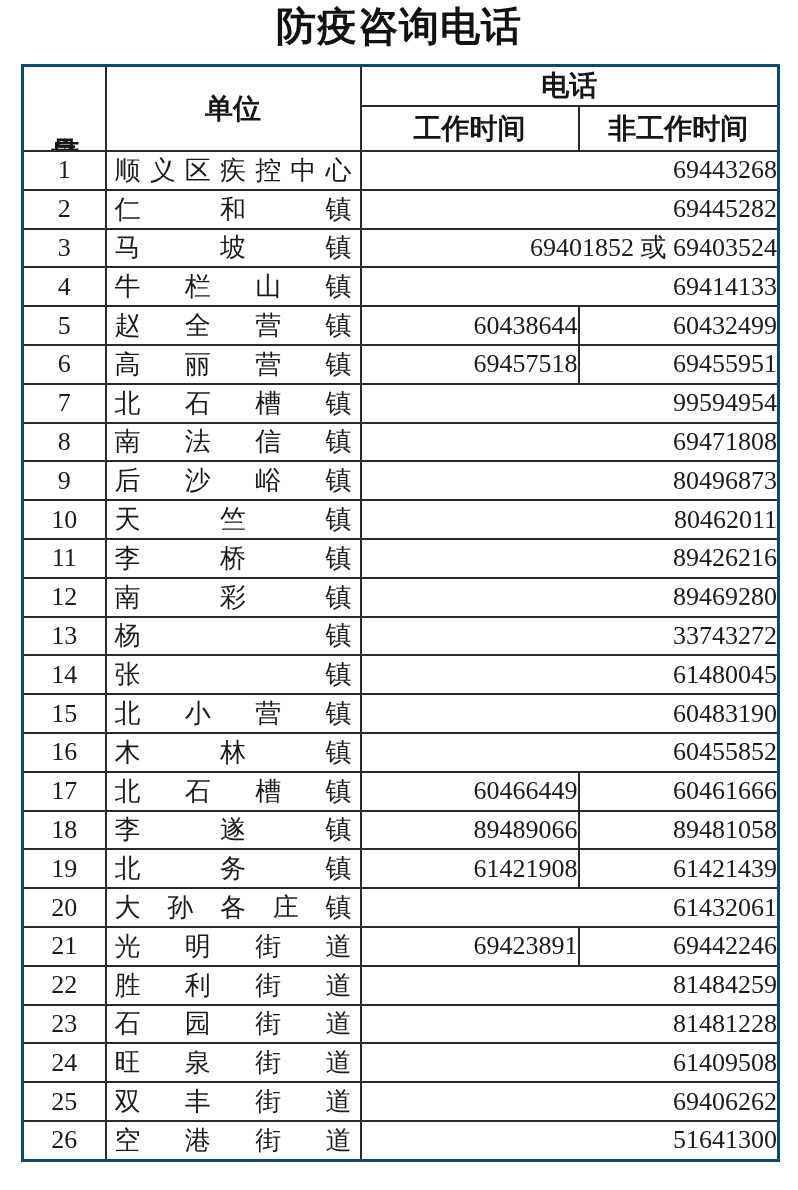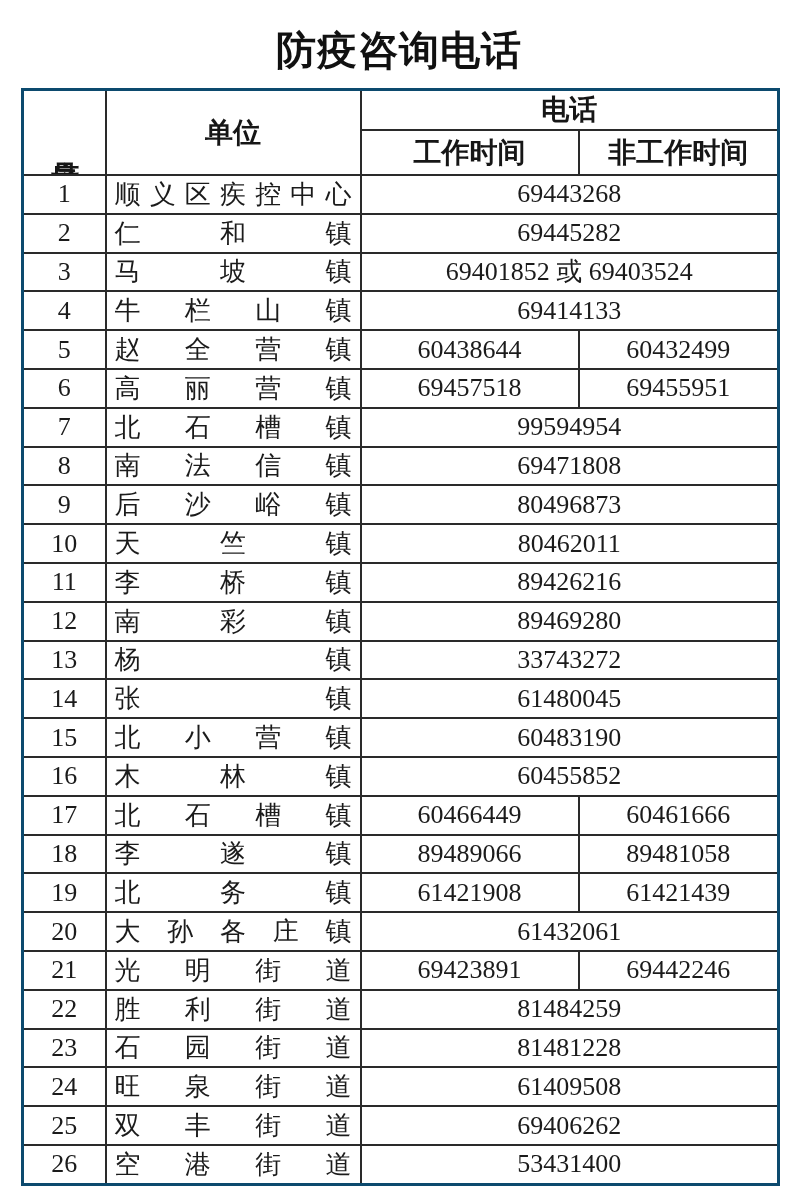--- a/index.html
+++ b/index.html
@@ -10,21 +10,21 @@
   body {
     width: 798px;
     height: 1190px;
     position: relative;
     font-family: "Liberation Serif", "DejaVu Serif", serif;
     color: #1b1b1b;
     overflow: hidden;
   }
   .page-title {
     margin: 0;
-    padding-top: 24px;
+    padding-top: 0;
     height: 64px;
     text-align: center;
     font-family: "Liberation Sans", "DejaVu Sans", sans-serif;
     font-weight: bold;
     font-size: 40px;
     line-height: 52px;
     color: #111111;
     letter-spacing: 1px;
   }
   table.phone-table {
@@ -65,21 +65,21 @@
   td.td-no {
     text-align: center;
     font-size: 25px;
   }
   td.td-unit {
     text-align: justify;
     text-align-last: justify;
     padding: 0 8px;
   }
   td.td-phone {
-    text-align: center;
+    text-align: right;
     margin-top: 31px;
   }
 </style>
 </head>
 <body>
 
 <h1 class="page-title">防疫咨询电话</h1>
 
 <table class="phone-table">
   <colgroup>
@@ -229,16 +229,16 @@
         <td class="td-phone" colspan="2">61409508</td>
       </tr>
       <tr>
         <td class="td-no">25</td>
         <td class="td-unit">双丰街道</td>
         <td class="td-phone" colspan="2">69406262</td>
       </tr>
       <tr>
         <td class="td-no">26</td>
         <td class="td-unit">空港街道</td>
-        <td class="td-phone" colspan="2">53431400</td>
+        <td class="td-phone" colspan="2">51641300</td>
       </tr>
     </tbody>
 </table>
 
 </body></html>

